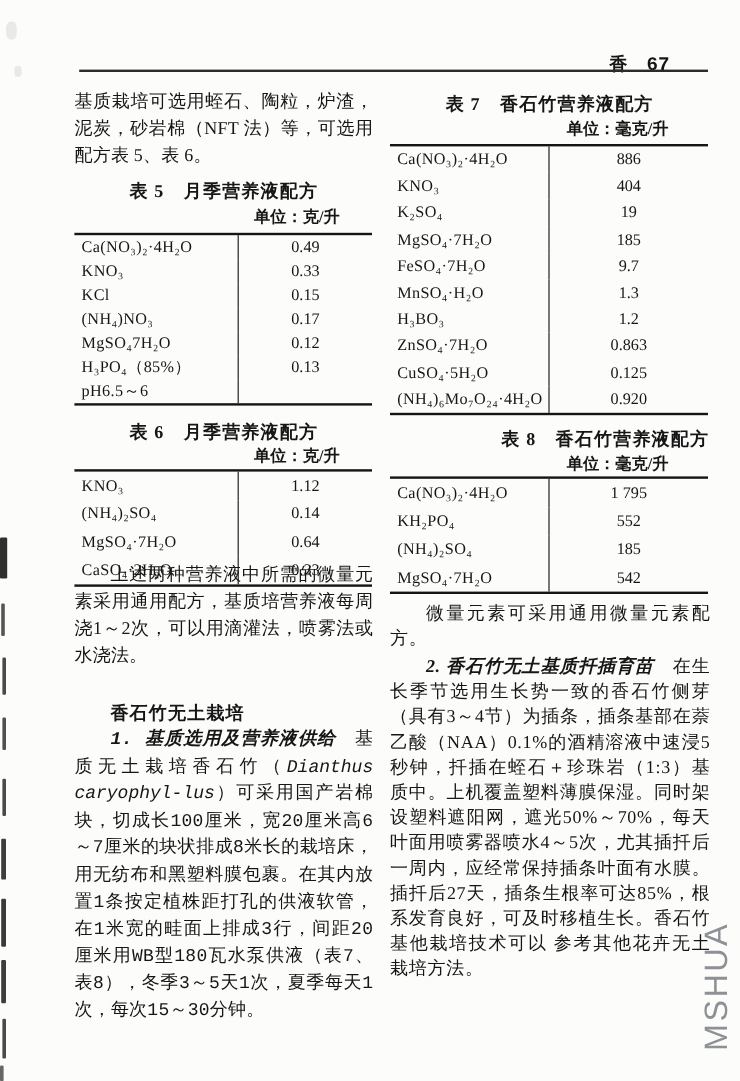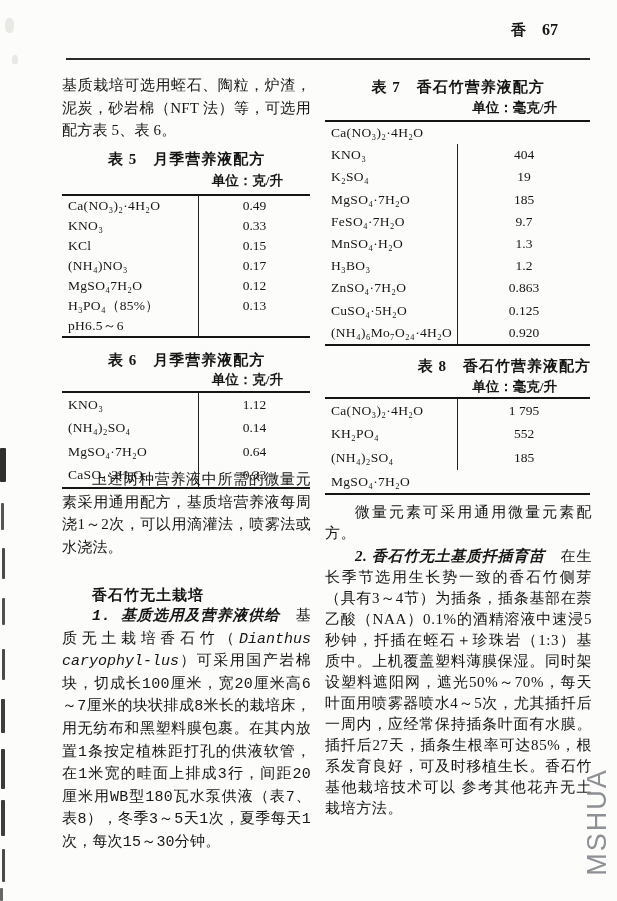--- a/index.html
+++ b/index.html
@@ -2,21 +2,21 @@
 <html><head>
 <meta charset="utf-8">
 <style>
   html,body{margin:0;padding:0;background:#e8e8e8;}
   .page{
     position:relative;width:617px;height:901px;margin:0 auto;
     background:#fcfcfa;overflow:hidden;color:#161616;
     font-family:"Liberation Serif","DejaVu Serif","DejaVu Sans",serif;
   }
   
-  .running-head{position:absolute;top:21px;left:0;width:558px;text-align:right;font-size:15px;}
+  .running-head{position:absolute;top:44px;left:0;width:558px;text-align:right;font-size:15px;font-family:Liberation Mono, monospace;}
   .running-head .rh-title{font-weight:700;letter-spacing:2px;}
   .running-head .rh-page{font-size:16px;margin-left:14px;font-weight:700;}
   .head-rule{position:absolute;top:58px;left:66px;width:524px;height:2px;background:#2b2b2b;}
   
   .lcol-text{position:absolute;left:62px;width:249px;font-size:15px;line-height:22.5px;text-align:justify;letter-spacing:0.2px;}
   .rcol-text{position:absolute;left:325px;width:267px;font-size:15px;line-height:21px;text-align:justify;letter-spacing:0.6px;}
   .indent{text-indent:2em;}
   .section-heading{font-weight:700;padding-left:2em;text-align:left;letter-spacing:1px;}
   .item-label{font-style:italic;font-weight:600;letter-spacing:0.5px;}
   .latin{font-style:italic;letter-spacing:0;}
@@ -116,20 +116,21 @@
 
   <div class="lcol-text section-heading" style="top:584px;">香石竹无土栽培</div>
 
   <div class="lcol-text indent" style="top:606px;line-height:22.6px;font-family:Liberation Mono, monospace;"><span class="item-label">1. 基质选用及营养液供给</span><span>　基质无土栽培香石竹（</span><span class="latin">Dianthus caryophyl-lus</span><span>）可采用国产岩棉块，切成长100厘米，宽20厘米高6～7厘米的块状排成8米长的栽培床，用无纺布和黑塑料膜包裹。在其内放置1条按定植株距打孔的供液软管，在1米宽的畦面上排成3行，间距20厘米用WB型180瓦水泵供液（表7、表8），冬季3～5天1次，夏季每天1次，每次15～30分钟。</span></div>
 
   <div class="tbl-caption rcap" style="top:78px;">表 7　香石竹营养液配方</div>
   <div class="tbl-unit runit" style="top:99px;">单位：毫克/升</div>
   <div class="data-table tbl7">
     <div class="trow">
         <div class="cname">Ca(NO₃)₂·4H₂O</div>
+        <div class="cval">886</div>
       </div>
     <div class="trow">
         <div class="cname">KNO₃</div>
         <div class="cval">404</div>
       </div>
     <div class="trow">
         <div class="cname">K₂SO₄</div>
         <div class="cval">19</div>
       </div>
     <div class="trow">
@@ -172,20 +173,21 @@
     <div class="trow">
         <div class="cname">KH₂PO₄</div>
         <div class="cval">552</div>
       </div>
     <div class="trow">
         <div class="cname">(NH₄)₂SO₄</div>
         <div class="cval">185</div>
       </div>
     <div class="trow">
         <div class="cname">MgSO₄·7H₂O</div>
+        <div class="cval">542</div>
       </div>
   </div>
 
   <div class="rcol-text indent" style="top:502px;">微量元素可采用通用微量元素配方。</div>
 
   <div class="rcol-text indent" style="top:546px;"><span class="item-label">2. 香石竹无土基质扦插育苗</span><span>　在生长季节选用生长势一致的香石竹侧芽（具有3～4节）为插条，插条基部在萘乙酸（NAA）0.1%的酒精溶液中速浸5秒钟，扦插在蛭石＋珍珠岩（1:3）基质中。上机覆盖塑料薄膜保湿。同时架设塑料遮阳网，遮光50%～70%，每天叶面用喷雾器喷水4～5次，尤其插扦后一周内，应经常保持插条叶面有水膜。插扦后27天，插条生根率可达85%，根系发育良好，可及时移植生长。香石竹基他栽培技术可以 参考其他花卉无土栽培方法。</span></div>
 
   <div class="watermark">MSHUA</div>
 
   <div class="dash" style="left:0;top:448px;width:6px;height:34px;background:#2f2f2f;"></div>

